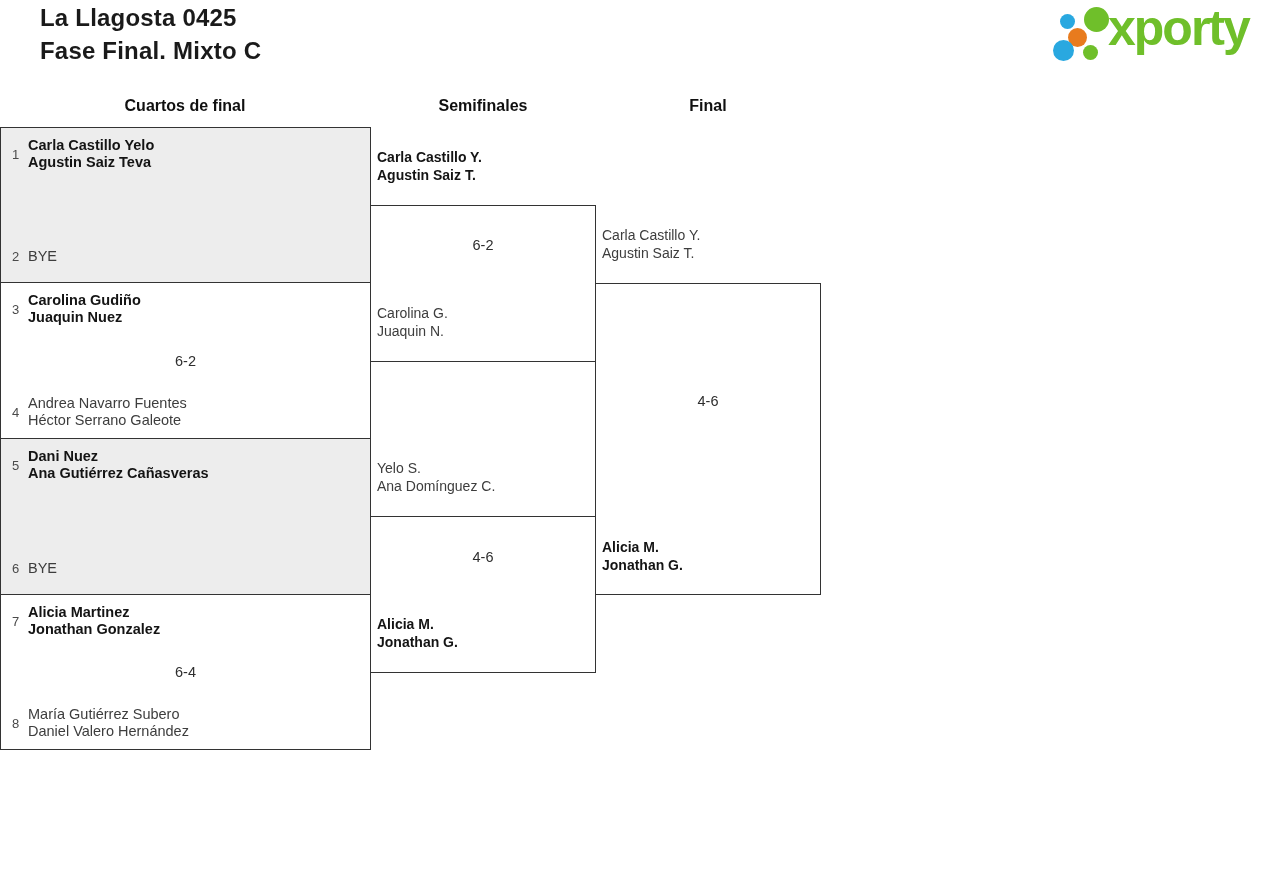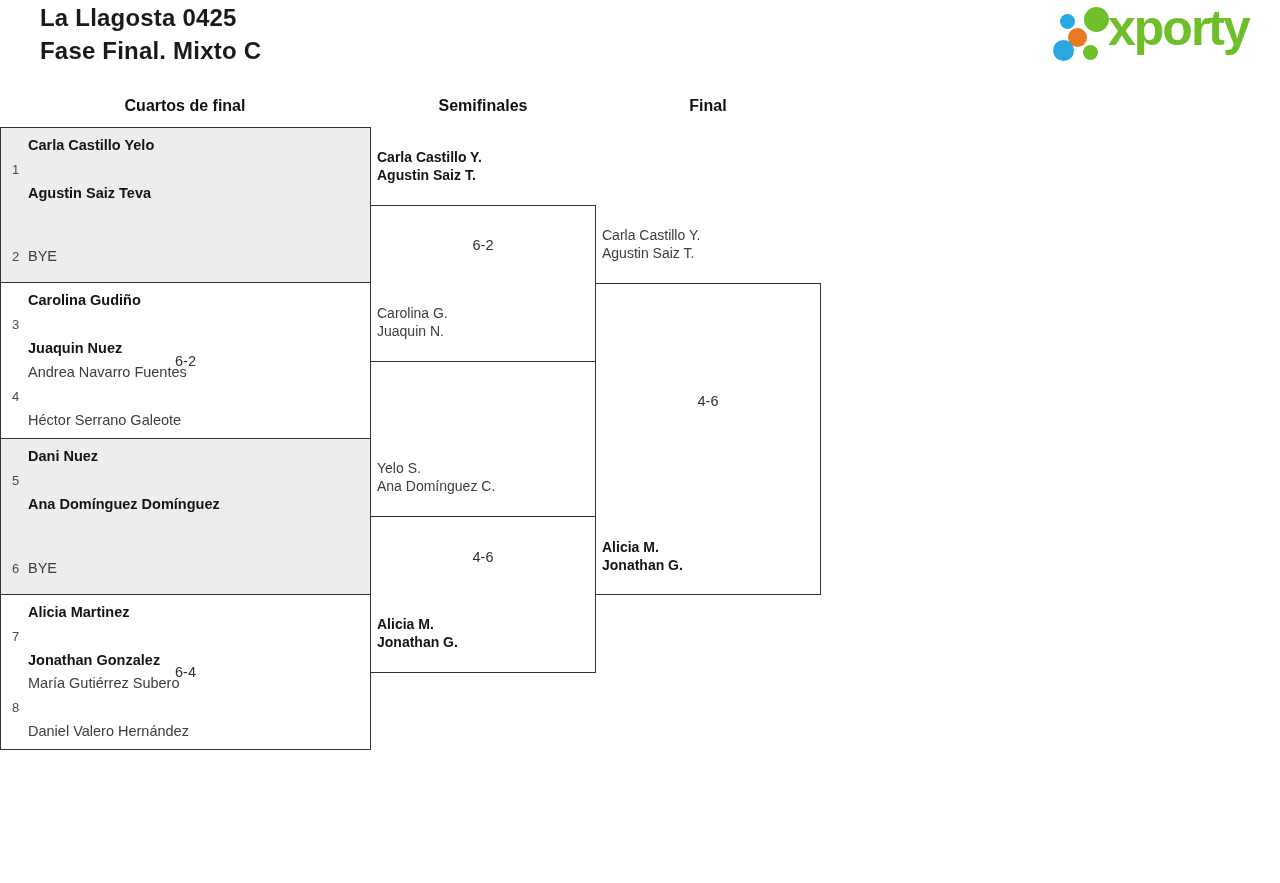--- a/index.html
+++ b/index.html
@@ -41,21 +41,21 @@
 
   .team { position:absolute; left:8px; right:10px; display:flex; align-items:center; }
   .team-top { top:9px; }
   .team-bottom { bottom:9px; }
   .seed {
     width:13px; min-width:13px; margin-right:6px;
     font-size:13px; color:#4a4a4a; text-align:center;
   }
   .names {
     display:flex; flex-direction:column; justify-content:center;
-    min-height:34px; font-size:14.5px; line-height:17px; color:#3d3d3d;gap:31px;
+    min-height:34px; font-size:14.5px; line-height:17px; color:#3d3d3d;
   }
   .names.winner { font-weight:700; color:#141414; }
   .nameline:empty { display:none; }
 
   .qf-score {
     position:absolute; left:0; right:0; top:50%; transform:translateY(-50%);
     text-align:center; font-size:14.5px; color:#2e2e2e;
   }
 
   
@@ -128,21 +128,21 @@
         <div class="nameline">Héctor Serrano Galeote</div>
       </div>
     </div>
   </div>
 
   <div class="match qf shaded" style="top:438px;height:157px">
     <div class="team team-top">
       <span class="seed">5</span>
       <div class="names winner">
         <div class="nameline">Dani Nuez</div>
-        <div class="nameline">Ana Domínguez Domínguez</div>
+        <div class="nameline">Ana Gutiérrez Cañasveras</div>
       </div>
     </div>
     <div class="qf-score"></div>
     <div class="team team-bottom">
       <span class="seed">6</span>
       <div class="names">
         <div class="nameline">BYE</div>
 
       </div>
     </div>

